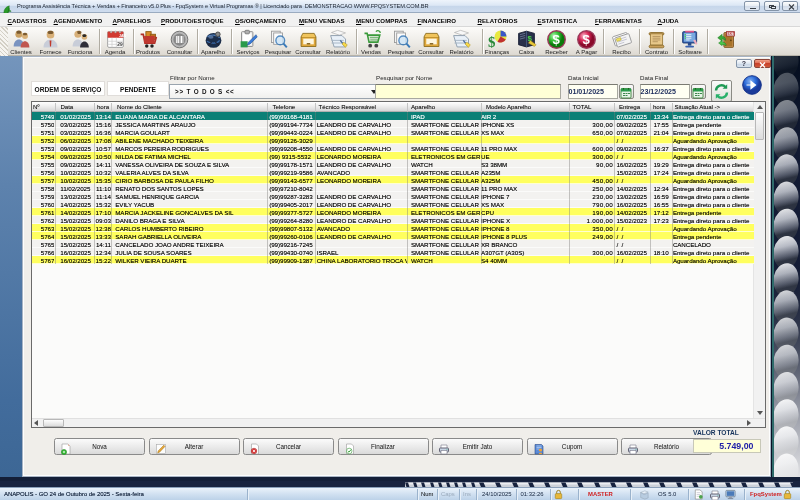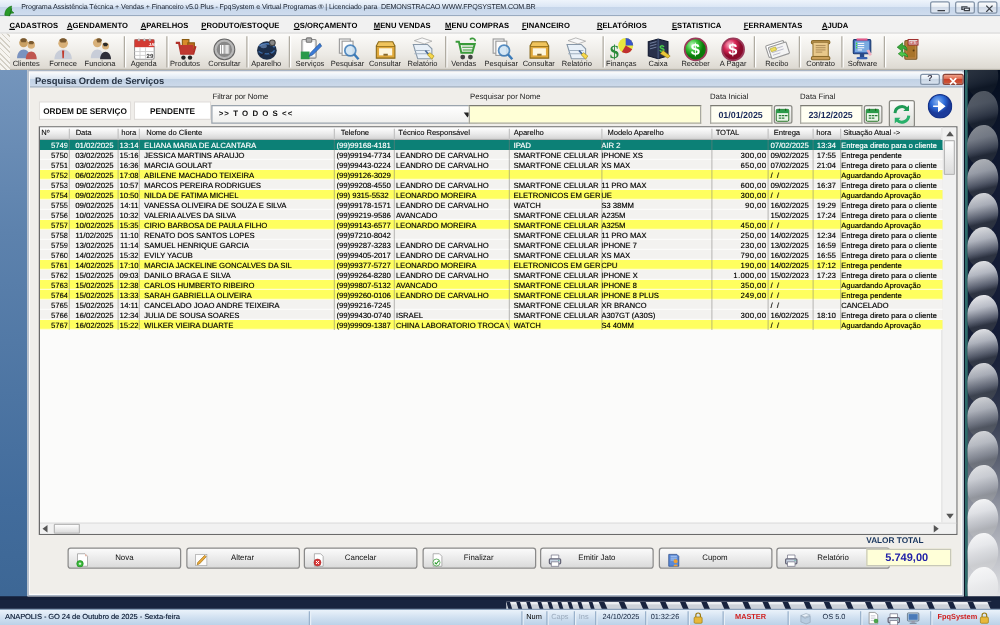--- a/index.html
+++ b/index.html
@@ -51,21 +51,21 @@
 .wlabel { position:absolute; top:23.5px; height:15px; background:#fff; border:1px solid #e0ddda;
   font-weight:bold; font-size:6.6px; color:#111; text-align:center; line-height:15px; }
 .flab { position:absolute; font-size:6.2px; color:#222; white-space:nowrap; }
 
 #combo { position:absolute; left:146px; top:26.5px; width:213px; height:15px; background:linear-gradient(#fff,#f0f0ee);
   border:1px solid #9aa4ae; font-size:6.3px; font-weight:bold; letter-spacing:0.8px; color:#111; line-height:14px; padding-left:5px; }
 #combo .arr { position:absolute; right:4px; top:5px; width:0; height:0; border:3px solid transparent; border-top:4px solid #222; }
 #searchbox { position:absolute; left:351.5px; top:26.5px; width:186px; height:15.5px; background:#ffffd6; border:1px solid #a8a8a0;
   border-top-color:#7a7a72; }
 .datebox { position:absolute; top:26.5px; width:50px; height:15.5px; background:#fffff2; border:1px solid #a8a8a0; border-top-color:#7a7a72;
-  font-size:7.1px; font-weight:bold; color:#1a2a5a; text-align:center; line-height:14px; }
+  font-size:7.1px; font-weight:bold; color:#1a2a5a; line-height:14px; }
 .calbtn { position:absolute; top:26.5px; width:15px; height:15.5px; border:1px solid #8a8a84; border-radius:2px;
   background:linear-gradient(#fafafa,#dcdcd8); text-align:center; }
 .calbtn svg { margin-top:1.5px; }
 #refreshbtn { position:absolute; left:688px; top:22.5px; width:21px; height:22px; border:1px solid #8a8a84; border-radius:2px;
   background:linear-gradient(#fbfbfa,#dedfda); text-align:center; }
 #refreshbtn svg { margin-top:2px; }
 #gobtn { position:absolute; left:718.5px; top:18px; }
 
 
 #lv { position:absolute; left:7.5px; top:44px; width:735px; height:327px; border:1px solid #6a6a6a; background:#fbfbfa; }
@@ -85,21 +85,21 @@
 .thumb { position:absolute; background:linear-gradient(#fdfdfd,#dcdcdc); border:1px solid #b8b8b8; border-radius:1px; }
 .sarr { width:0; height:0; position:absolute; border:3px solid transparent; }
 
 
 .bbtn { position:absolute; top:380.5px; width:91px; height:17px; border:1px solid #8a8a8a; border-radius:2.5px;
   background:linear-gradient(#fbfbfb,#e8e8e8 60%,#dadada); }
 .bico { position:absolute; left:5px; top:2px; }
 .blab { position:absolute; left:0; width:100%; text-align:center; top:4.5px; font-size:6.3px; color:#111; }
 #vtlab { position:absolute; left:670px; top:372px; font-size:6.6px; font-weight:bold; color:#16335c; }
 #vtbox { position:absolute; left:670px; top:381.5px; width:67.5px; height:14px; background:#ffffd8; border:1px solid #c8c8b8;
-  font-size:8.8px; font-weight:bold; color:#2222a8; text-align:right; line-height:13px; padding-right:17px; }
+  font-size:8.8px; font-weight:bold; color:#2222a8; text-align:right; line-height:13px; padding-right:6px; }
 
 
 #statusbar { left:0; top:487px; width:800px; height:13px; background:linear-gradient(#eaf2fa,#cfdff0 55%,#bcd2e8); border-top:1px solid #8aa0ba; }
 #statusbar span { position:absolute; top:3px; font-size:5.9px; color:#13233c; white-space:nowrap; }
 #statusbar .sep { position:absolute; top:1px; width:1px; height:11px; background:#9ab2cc; box-shadow:1px 0 0 #e8f0f8; }
 #statusbar .ic { position:absolute; top:1px; }
 </style></head>
 <body>
 
 <div class="abs" id="titlebar">
@@ -473,23 +473,20 @@
       <path d="M708 1.5l3.5 8h4.5l-3.5-8z" fill="#18233f"></path>
       <path d="M725 1.5l3.5 8h4.5l-3.5-8z" fill="#18233f"></path>
       <path d="M741 1.5l3.5 8h4.5l-3.5-8z" fill="#18233f"></path>
       <path d="M758 1.5l3.5 8h4.5l-3.5-8z" fill="#18233f"></path>
       <path d="M774 1.5l3.5 8h4.5l-3.5-8z" fill="#18233f"></path>
       <path d="M790 1.5l3.5 8h4.5l-3.5-8z" fill="#18233f"></path>
 <rect x="793" y="0" width="7" height="10" fill="#18233f"></rect>
     </svg></div>
 
 <div class="abs" id="win">
-  <div id="wtitle">
-      <span class="t">Pesquisa Ordem de Serviços</span>
-    </div>
   <div id="whelp">?</div>
   <div id="wclose"><svg style="margin-top:1.5px" width="7" height="6" viewBox="0 0 7 6">
         <path d="M1 .5l5 5M6 .5l-5 5" stroke="#fff" stroke-width="1.3"></path>
       </svg></div>
 
   <div class="wlabel" style="left:8px;width:74px;">ORDEM DE SERVIÇO</div>
   <div class="wlabel" style="left:84px;width:62px;">PENDENTE</div>
 
   <span class="flab" style="left:147px;top:16.5px;">Filtrar por Nome</span>
   <div id="combo">&gt;&gt; T O D O S &lt;&lt;<span class="arr"></span></div>

